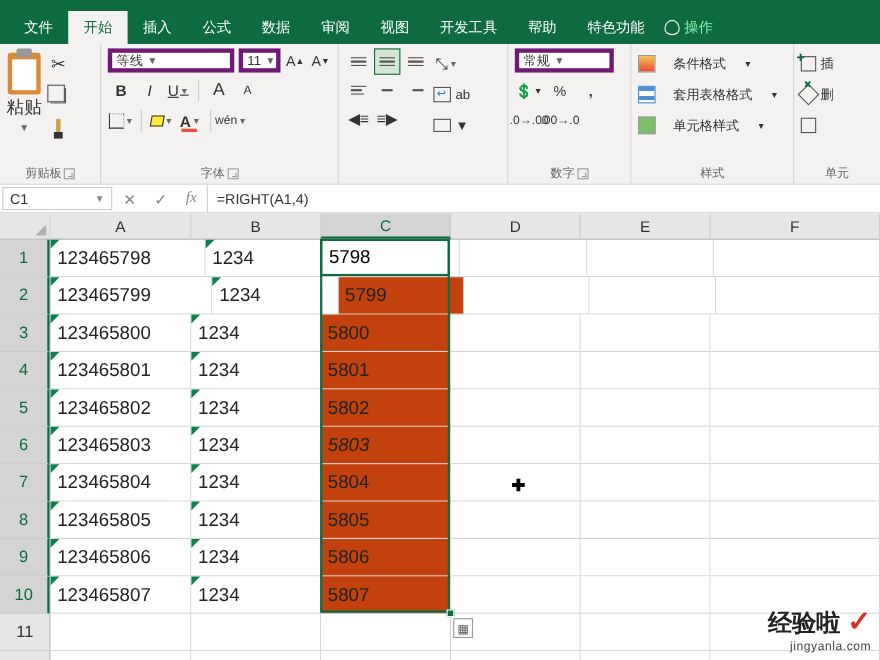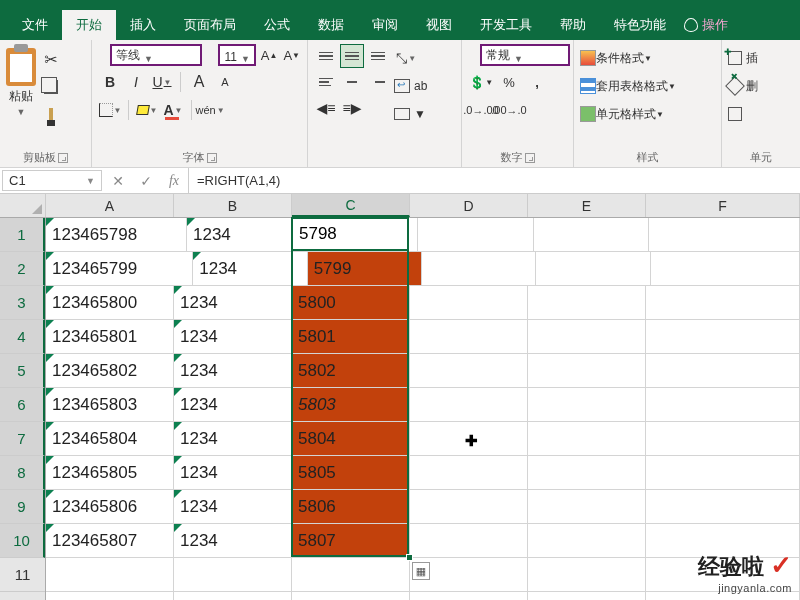--- a/index.html
+++ b/index.html
@@ -3,45 +3,45 @@
 <meta charset="utf-8">
 <style>
 * { box-sizing: border-box; margin: 0; padding: 0; font-family: "Microsoft YaHei", sans-serif; }
 body { width: 800px; height: 600px; overflow: hidden; background: #fff; position: relative; }
 
 .titlebar { height: 10px; background: #0d6b3f; }
 
 .ribbon-tabs { height: 30px; background: #0d6b3f; display: flex; align-items: stretch; padding-left: 8px; }
 .ribbon-tab { padding: 0 14px; color: #fff; font-size: 13px; display: flex; align-items: center; cursor: pointer; }
 .ribbon-tab.active { background: #f3f2f1; color: #0d6b3f; }
-.tell-me { margin-left: 4px; display: flex; align-items: center; color: #f9a8d4; font-size: 13px; gap: 4px; }
+.tell-me { margin-left: 4px; display: flex; align-items: center; color: #86efac; font-size: 13px; gap: 4px; }
 .bulb { width: 14px; height: 14px; border-radius: 50% 50% 50% 50% / 60% 60% 40% 40%; border: 1.5px solid #fff; position: relative; }
 
 .ribbon { height: 128px; background: #f3f2f1; border-bottom: 1px solid #d4d4d4; display: flex; }
 .group { border-right: 1px solid #d4d4d4; padding: 4px 6px 2px 6px; display: flex; flex-direction: column; justify-content: space-between; }
 .group-body { flex: 1; display: flex; gap: 4px; }
 .group-label { text-align: center; font-size: 11px; color: #666; padding-top: 2px; display: flex; justify-content: center; align-items: center; gap: 2px; }
 .dlaunch { width: 10px; height: 10px; border: 1px solid #999; position: relative; }
 .dlaunch::after { content: ""; position: absolute; right: 1px; bottom: 1px; width: 3px; height: 3px; border-right: 1px solid #999; border-bottom: 1px solid #999; }
 
 .clip-col { display: flex; flex-direction: column; align-items: center; gap: 2px; }
 .clipboard-icon { width: 30px; height: 38px; background: #d98b3a; border-radius: 3px; position: relative; margin-top: 4px; }
 .clipboard-icon::before { content: ""; position: absolute; top: -4px; left: 8px; width: 14px; height: 8px; background: #999; border-radius: 2px; }
 .clipboard-icon::after { content: ""; position: absolute; top: 6px; left: 4px; right: 4px; bottom: 4px; background: #fff; }
-.paste-label { font-size: 12px; color: #333; }
+.paste-label { font-size: 16px; color: #333; }
 .small-col { display: flex; flex-direction: column; gap: 6px; padding-top: 4px; }
 .mini-btn { width: 22px; height: 22px; display: flex; align-items: center; justify-content: center; font-size: 13px; color: #555; cursor: pointer; }
 .scissors { font-size: 16px; color: #333; }
 .copy-icn { width: 14px; height: 14px; border: 1.5px solid #555; position: relative; }
 .copy-icn::after { content: ""; position: absolute; width: 14px; height: 14px; border: 1.5px solid #555; left: -4px; top: -4px; background: #f3f2f1; }
 .brush { width: 4px; height: 14px; background: #c9a050; position: relative; }
 .brush::after { content: ""; position: absolute; bottom: -4px; left: -2px; width: 8px; height: 6px; background: #333; }
 
 .font-top { display: flex; align-items: center; gap: 4px; margin-bottom: 4px; }
-.combo { height: 22px; border: 2px solid #701a75; background: #fff; display: flex; align-items: flex-end; padding: 0 4px; font-size: 12px; color: #333; position: relative; margin-left: 12px; }
+.combo { height: 22px; border: 4px solid #701a75; background: #fff; display: flex; align-items: center; padding: 0 4px; font-size: 12px; color: #333; position: relative; }
 .combo .arr { margin-left: 4px; font-size: 9px; color: #666; }
 .font-name { width: 120px; }
 .font-size { width: 38px; }
 .sizebtn { width: 20px; height: 22px; border: 1px solid transparent; display: flex; align-items: center; justify-content: center; font-size: 13px; color: #333; }
 
 .font-mid { display: flex; gap: 2px; margin-bottom: 4px; }
 .fbtn { width: 24px; height: 24px; display: flex; align-items: center; justify-content: center; font-size: 14px; color: #333; cursor: pointer; position: relative; }
 .fbtn .arr { font-size: 8px; color: #666; margin-left: 1px; }
 .underline { text-decoration: underline; }
 .border-icn { width: 14px; height: 14px; border: 1px solid #333; border-top: 1px dotted #999; border-right: 1px dotted #999; }
@@ -64,21 +64,21 @@
 .wrap-icn { width: 16px; height: 14px; border: 1px solid #555; position: relative; }
 .wrap-icn::after { content: "↩"; position: absolute; font-size: 10px; left: 2px; top: -1px; color: #2a7ab9; }
 .merge-icn { width: 16px; height: 12px; border: 1px solid #555; }
 
 .num-col { display: flex; flex-direction: column; gap: 4px; }
 .num-combo { width: 90px; }
 .num-row { display: flex; gap: 2px; }
 .nbtn { width: 26px; height: 24px; display: flex; align-items: center; justify-content: center; font-size: 13px; color: #333; }
 
 .styles-col { display: flex; flex-direction: column; gap: 4px; padding-top: 2px; }
-.style-btn { display: flex; align-items: center; gap: 0; font-size: 12px; color: #333; height: 24px; cursor: pointer; }
+.style-btn { display: flex; align-items: center; gap: 16px; font-size: 12px; color: #333; height: 24px; cursor: pointer; }
 .cf-icn { width: 16px; height: 16px; background: linear-gradient(#f8c050,#e74c3c); border: 1px solid #999; }
 .tbl-icn { width: 16px; height: 16px; background: repeating-linear-gradient(#4a90d9 0 4px,#fff 4px 8px); border: 1px solid #4a90d9; }
 .cell-icn { width: 16px; height: 16px; background: #7bbf6a; border: 1px solid #999; }
 
 .cells-col { display: flex; flex-direction: column; gap: 4px; padding-top: 2px; }
 .cell-btn { display: flex; align-items: center; gap: 4px; font-size: 12px; color: #333; height: 24px; }
 .ins-icn { width: 14px; height: 14px; border: 1px solid #555; position: relative; }
 .ins-icn::after { content: "✚"; position: absolute; font-size: 9px; color: #0d6b3f; left: -5px; top: -5px; }
 
 .formula-bar { height: 26px; border-bottom: 1px solid #ccc; display: flex; align-items: stretch; background: #fff; }
@@ -116,21 +116,20 @@
 </style>
 </head>
 <body>
 
 <div class="titlebar"></div>
 
 <div class="ribbon-tabs" id="ribbon-tabs">
     <div class="ribbon-tab">文件</div>
     <div class="ribbon-tab active">开始</div>
     <div class="ribbon-tab">插入</div>
-    <div class="ribbon-tab">页面布局</div>
     <div class="ribbon-tab">公式</div>
     <div class="ribbon-tab">数据</div>
     <div class="ribbon-tab">审阅</div>
     <div class="ribbon-tab">视图</div>
     <div class="ribbon-tab">开发工具</div>
     <div class="ribbon-tab">帮助</div>
     <div class="ribbon-tab">特色功能</div>
     <div class="tell-me">
       <span class="bulb"></span>
       <span>操作</span>

